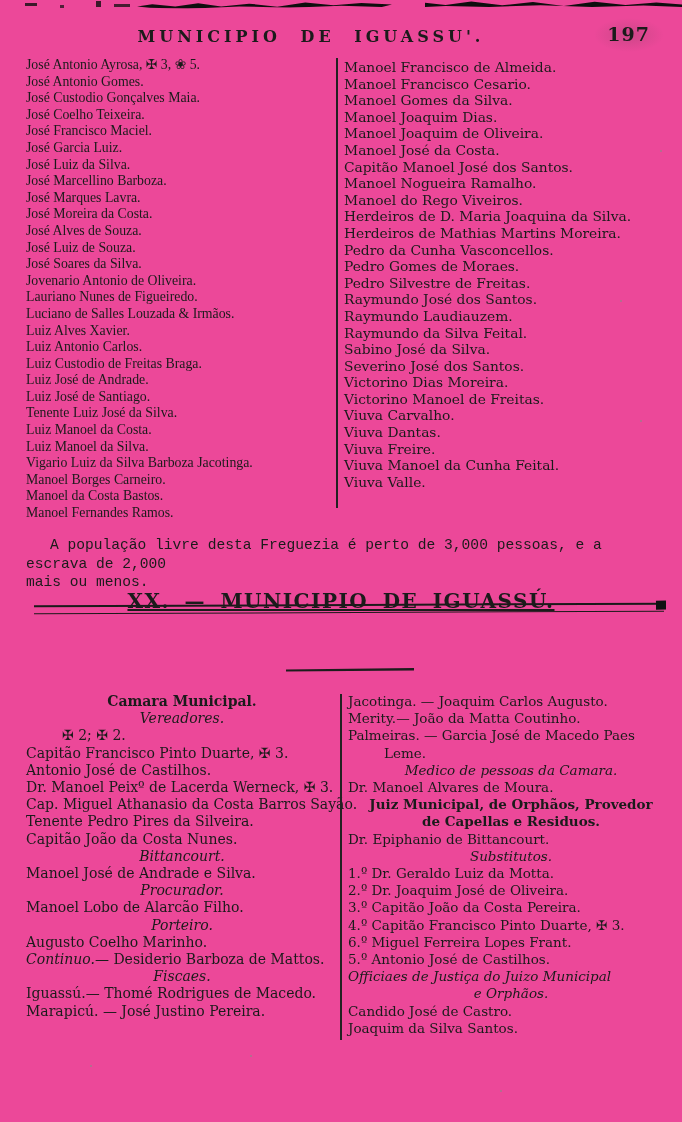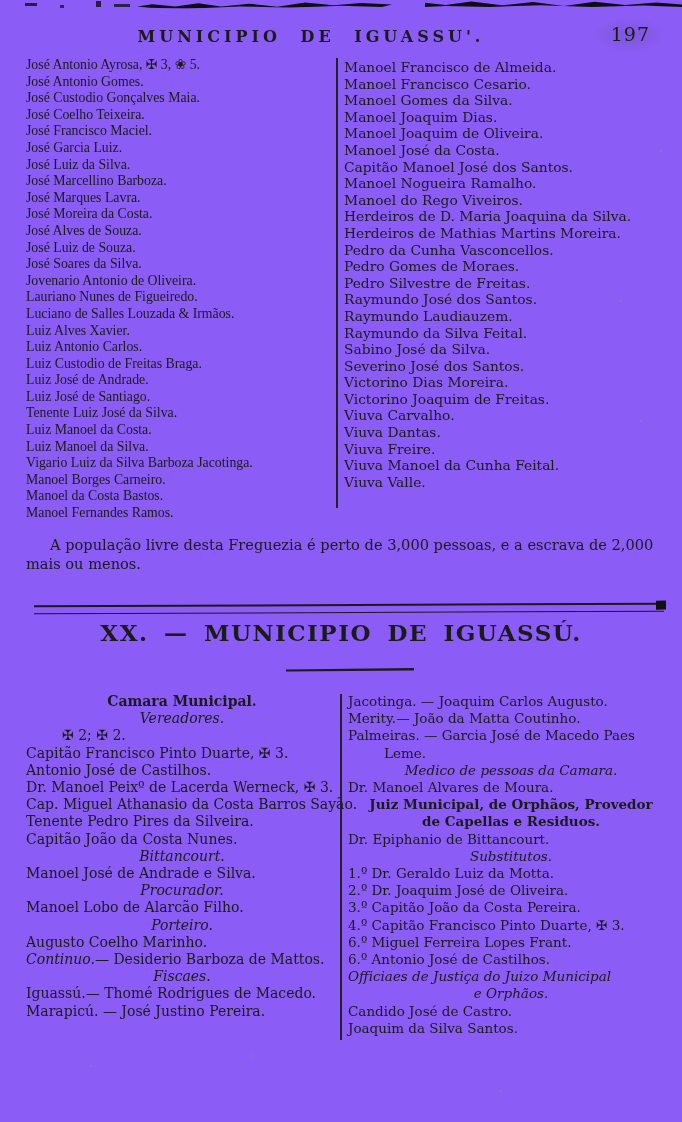--- a/index.html
+++ b/index.html
@@ -1,20 +1,20 @@
 <!DOCTYPE html>
 <html><head>
 <meta charset="utf-8">
 <style>
   html,body{margin:0;padding:0;background:#e8e6e0;}
   .page{
     position:relative;
     width:682px;height:1122px;
     margin:0 auto;
-    background:#8b5cf6;
+    background:#ec4899;
     color:#1b1b1b;
     font-family:"DejaVu Serif", serif;
     overflow:hidden;
   }
   
   .tear{position:absolute;background:#0e0e0e;}
   .tear.a{left:137px;top:2px;width:255px;height:6px;transform:rotate(-.5deg);
     clip-path:polygon(0 55%,6% 20%,15% 60%,24% 10%,33% 70%,44% 25%,55% 80%,66% 15%,77% 65%,88% 30%,100% 60%,96% 100%,80% 75%,60% 100%,40% 70%,20% 100%,5% 80%);}
   .tear.b{left:425px;top:0;width:257px;height:7px;
     clip-path:polygon(0 40%,8% 70%,18% 20%,30% 75%,42% 30%,54% 85%,66% 25%,78% 70%,90% 35%,100% 65%,100% 100%,85% 80%,65% 100%,45% 75%,25% 100%,8% 85%,0 100%);}
@@ -24,41 +24,41 @@
   .tear.m4{left:114px;top:4px;width:16px;height:3px;opacity:.75;}
   .smudge{position:absolute;left:594px;top:18px;width:70px;height:34px;
     background:radial-gradient(closest-side,rgba(60,60,60,.18),rgba(60,60,60,0));}
   .speck{position:absolute;width:2px;height:2px;background:#8a8a86;opacity:.55;}
 
   .header-title{
     position:absolute;left:0;right:60px;top:27px;text-align:center;
     font-weight:700;font-size:16px;letter-spacing:4px;word-spacing:10px;
   }
   .page-number{
-    position:absolute;right:32px;top:23px;font-weight:400;font-size:19px;letter-spacing:1px;
+    position:absolute;right:32px;top:23px;font-weight:700;font-size:19px;letter-spacing:1px;
   }
 
   .col{position:absolute;font-size:13.8px;line-height:16.6px;}
   .col .line{white-space:nowrap;}
   .upper-left{left:26px;top:57px;width:308px;font-family:Liberation Serif, serif;}
   .upper-right{left:344px;top:59px;width:332px;}
   .vrule{position:absolute;width:1.5px;background:#222;}
   .vrule.upper{left:336px;top:58px;height:450px;}
   .vrule.lower{left:340px;top:694px;height:346px;}
 
-  .para{position:absolute;left:26px;right:12px;top:536px;font-size:14.6px;line-height:18.5px;}
+  .para{position:absolute;left:26px;right:12px;top:536px;font-size:14.6px;line-height:18.5px;font-family:Liberation Mono, monospace;}
   .para .l1{text-indent:24px;}
 
   .dbl-rule{position:absolute;left:34px;right:18px;top:604px;height:6px;
     border-top:2.5px solid #1a1a1a;border-bottom:1.5px solid #1a1a1a;transform:rotate(-.25deg);}
   .dbl-rule .endcap{position:absolute;right:-2px;top:-4px;width:10px;height:9px;background:#111;}
 
   .section-heading{
-    position:absolute;left:0;right:0;top:619px;text-align:center;
-    font-weight:700;font-size:23px;letter-spacing:1.5px;word-spacing:6px;
+    position:absolute;left:0;right:0;top:589px;text-align:center;
+    font-weight:700;font-size:20px;letter-spacing:1.5px;word-spacing:6px;text-decoration:underline;
   }
   .short-rule{position:absolute;left:286px;top:668px;width:128px;height:3.5px;background:#1c1c1c;
     clip-path:polygon(0 40%,100% 0,100% 70%,0 100%);}
 
   .lower-left{left:26px;top:693px;width:312px;font-size:14px;line-height:17.2px;}
   .lower-right{left:348px;top:693px;width:326px;font-size:13.5px;line-height:17.2px;}
 
   .line.center{text-align:center;white-space:nowrap;}
   .line.bold{font-weight:700;}
   .line.italic{font-style:italic;}
@@ -133,21 +133,21 @@
       <div class="line">Herdeiros de Mathias Martins Moreira.</div>
       <div class="line">Pedro da Cunha Vasconcellos.</div>
       <div class="line">Pedro Gomes de Moraes.</div>
       <div class="line">Pedro Silvestre de Freitas.</div>
       <div class="line">Raymundo José dos Santos.</div>
       <div class="line">Raymundo Laudiauzem.</div>
       <div class="line">Raymundo da Silva Feital.</div>
       <div class="line">Sabino José da Silva.</div>
       <div class="line">Severino José dos Santos.</div>
       <div class="line">Victorino Dias Moreira.</div>
-      <div class="line">Victorino Joaquim de Freitas.</div>
+      <div class="line">Victorino Manoel de Freitas.</div>
       <div class="line">Viuva Carvalho.</div>
       <div class="line">Viuva Dantas.</div>
       <div class="line">Viuva Freire.</div>
       <div class="line">Viuva Manoel da Cunha Feital.</div>
       <div class="line">Viuva Valle.</div>
     </div>
 
   <div class="para">
     <div class="l1">A população livre desta Freguezia é perto de 3,000 pessoas, e a escrava de 2,000</div>
     <div class="l2">mais ou menos.</div>
@@ -191,20 +191,20 @@
       <div class="line">Dr. Manoel Alvares de Moura.</div>
       <div class="line center bold">Juiz Municipal, de Orphãos, Provedor</div>
       <div class="line center bold">de Capellas e Residuos.</div>
       <div class="line">Dr. Epiphanio de Bittancourt.</div>
       <div class="line center italic">Substitutos.</div>
       <div class="line">1.º Dr. Geraldo Luiz da Motta.</div>
       <div class="line">2.º Dr. Joaquim José de Oliveira.</div>
       <div class="line">3.º Capitão João da Costa Pereira.</div>
       <div class="line">4.º Capitão Francisco Pinto Duarte, ✠ 3.</div>
       <div class="line">6.º Miguel Ferreira Lopes Frant.</div>
-      <div class="line">6.º Antonio José de Castilhos.</div>
+      <div class="line">5.º Antonio José de Castilhos.</div>
       <div class="line italic">Officiaes de Justiça do Juizo Municipal</div>
       <div class="line center italic">e Orphãos.</div>
       <div class="line">Candido José de Castro.</div>
       <div class="line">Joaquim da Silva Santos.</div>
     </div>
 
 </div>
 
 </body></html>

